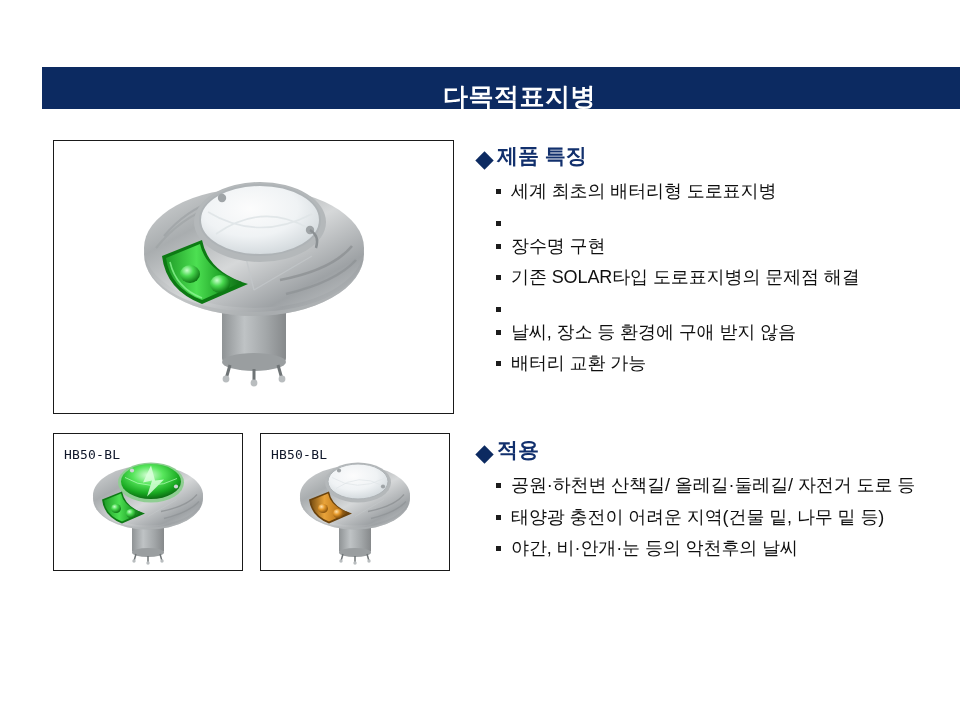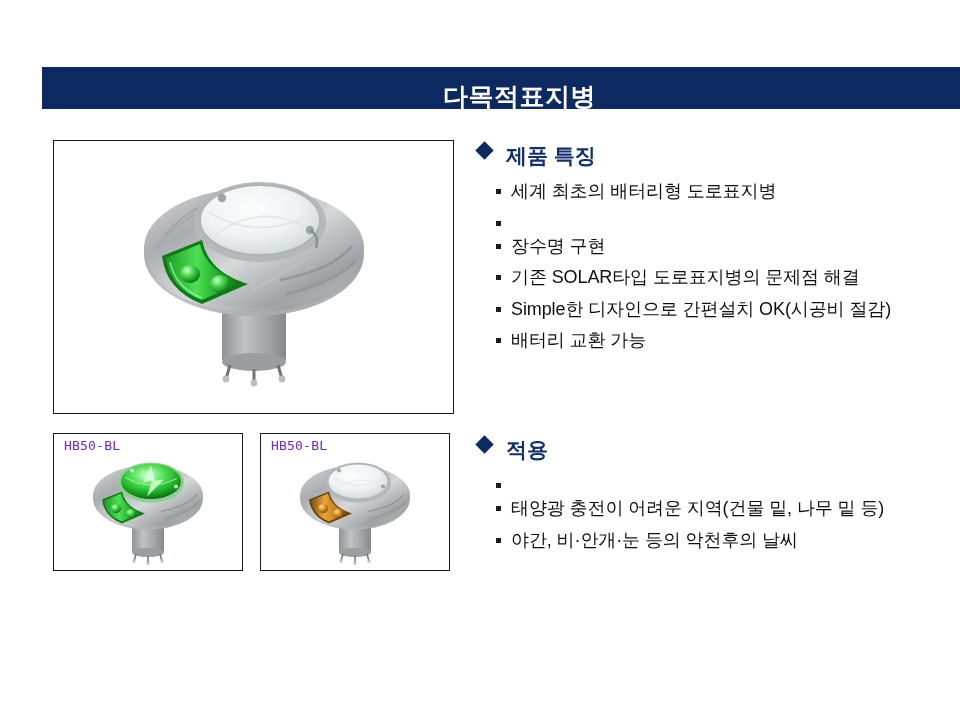--- a/index.html
+++ b/index.html
@@ -57,43 +57,43 @@
     height: 136px;
     border: 1.4px solid #1a1a1a;
     background: #ffffff;
     overflow: hidden;
   }
   .thumb-figure.left  { left: 53px; }
   .thumb-figure.right { left: 260px; }
   .thumb-label {
     position: absolute;
     left: 10px;
-    top: 4px;
+    top: 13px;
     font-family: "DejaVu Sans Mono", "Liberation Mono", monospace;
     font-size: 13px;
-    color: #6d28d9;
+    color: #0f172a;
     letter-spacing: 0.2px;
     z-index: 5;
   }
 
   
   .content-col {
     position: absolute;
     left: 478px;
     top: 140px;
     width: 450px;
   }
   .section { position: relative; }
   .section.features  { position: absolute; left: 0; top: 4px; }
   .section.apply     { position: absolute; left: 0; top: 298px; }
 
   .section-head {
     display: flex;
-    align-items: flex-start;
-    gap: 15px;
+    align-items: flex-end;
+    gap: 6px;
     margin: 0 0 9px 0;
   }
   .diamond-bullet {
     width: 13px;
     height: 13px;
     background: #0c2a61;
     transform: rotate(45deg);
     flex: 0 0 auto;
   }
   .section-title {
@@ -381,37 +381,41 @@
       <li>
         <span class="sq-bullet"></span>
         <span class="bullet-text">장수명 구현</span>
       </li>
       <li>
         <span class="sq-bullet"></span>
         <span class="bullet-text">기존 SOLAR타입  도로표지병의  문제점 해결</span>
       </li>
       <li>
         <span class="sq-bullet"></span>
-        <span class="bullet-text">Simple한 디자인으로  간편설치 OK(시공비 절감)</span>
+      </li>
+      <li>
+        <span class="sq-bullet"></span>
+        <span class="bullet-text">날씨, 장소 등 환경에 구애 받지 않음</span>
       </li>
       <li>
         <span class="sq-bullet"></span>
         <span class="bullet-text">배터리 교환 가능</span>
       </li>
     </ul>
   </section>
 
   <section class="section apply">
     <div class="section-head">
       <span class="diamond-bullet"></span>
       <span class="section-title">적용</span>
     </div>
     <ul class="bullet-list">
       <li>
         <span class="sq-bullet"></span>
+        <span class="bullet-text">공원·하천변 산책길/ 올레길·둘레길/  자전거 도로 등</span>
       </li>
       <li>
         <span class="sq-bullet"></span>
         <span class="bullet-text">태양광 충전이 어려운 지역(건물  밑, 나무 밑 등)</span>
       </li>
       <li>
         <span class="sq-bullet"></span>
         <span class="bullet-text">야간, 비·안개·눈 등의 악천후의 날씨</span>
       </li>
     </ul>

